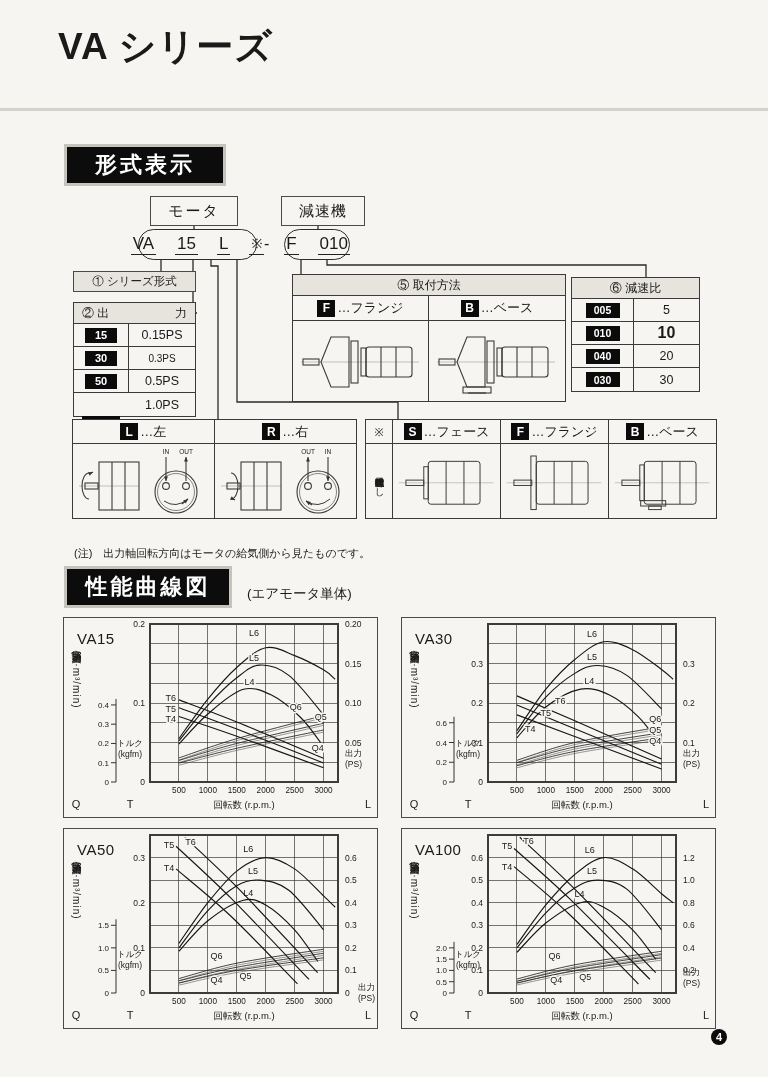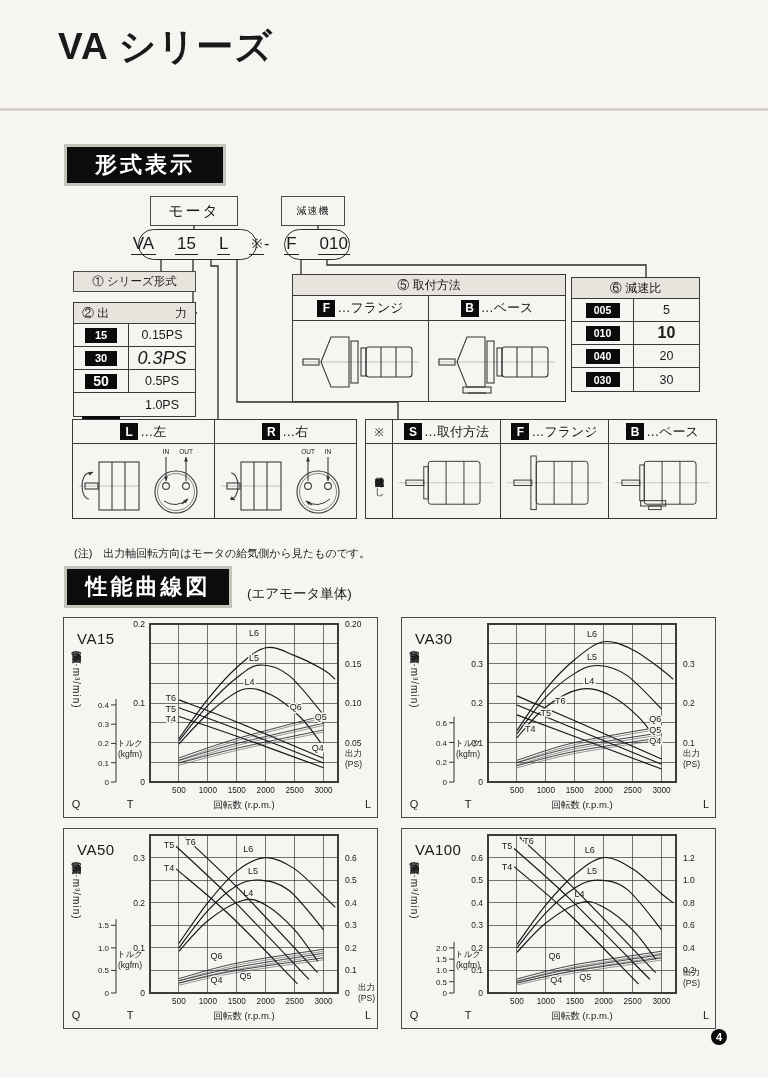--- a/index.html
+++ b/index.html
@@ -48,21 +48,21 @@
       <polyline points="161,259 161,273"></polyline>
       <polyline points="193,259 193,313 197,313"></polyline>
       <polyline points="211,259 211,266 218,266 218,420"></polyline>
       <polyline points="237,259 237,402 398,402 398,420"></polyline>
       <polyline points="301,259 301,275"></polyline>
       <polyline points="327,259 327,265 646,265 646,278"></polyline>
     </g>
   </svg>
 
   <div class="box" style="left:150px;top:196px;width:88px;height:30px;font-size:15px;letter-spacing:2px;">モータ</div>
-  <div class="box" style="left:281px;top:196px;width:64px;height:30px;font-size:10px;letter-spacing:1px;">減速機</div>
+  <div class="box" style="left:281px;top:196px;width:84px;height:30px;font-size:15px;letter-spacing:1px;">減速機</div>
 
   <div class="oval" style="left:138px;top:229px;width:119px;height:31px;">
     <span>VA</span>
       <span>15</span>
       <span>L</span>
       <span style="font-size:13px;">※</span>
   </div>
   <div class="abs" style="left:264px;top:235px;font-size:16px;">-</div>
   <div class="oval" style="left:284px;top:229px;width:66px;height:31px;">
     <span>F</span>
@@ -79,25 +79,25 @@
     <div class="row" style="height:23px;">
       <div class="cell" style="width:55px;">
           <span class="chip" style="width:32px;height:15px;font-size:11px;">15</span>
         </div>
       <div class="cell" style="flex:1;font-size:12.5px;">0.15PS</div>
     </div>
     <div class="row" style="height:23px;">
       <div class="cell" style="width:55px;">
           <span class="chip" style="width:32px;height:15px;font-size:11px;">30</span>
         </div>
-      <div class="cell" style="flex:1;font-size:18px;font-style:italic;">0.3PS</div>
+      <div class="cell" style="flex:1;font-size:10px;">0.3PS</div>
     </div>
     <div class="row" style="height:23px;">
       <div class="cell" style="width:55px;">
-          <span class="chip" style="width:32px;height:15px;font-size:14px;">50</span>
+          <span class="chip" style="width:32px;height:15px;font-size:11px;">50</span>
         </div>
       <div class="cell" style="flex:1;font-size:12.5px;">0.5PS</div>
     </div>
     <div class="row" style="height:23px;">
       <div class="cell" style="width:55px;margin-top:30px;">
           <span class="chip" style="width:38px;height:15px;font-size:11px;">100</span>
         </div>
       <div class="cell" style="flex:1;font-size:12.5px;">1.0PS</div>
     </div>
   </div>
@@ -243,21 +243,21 @@
           </svg>
         </div>
     </div>
   </div>
 
   <div class="tbl" style="left:365px;top:419px;width:352px;">
     <div class="row" style="height:24px;">
       <div class="cell" style="width:27px;font-size:11px;">※</div>
       <div class="cell" style="flex:1;font-size:13px;gap:2px;">
           <span class="chip" style="width:18px;height:17px;font-size:12px;">S</span>
-          <span>…取付方法</span>
+          <span>…フェース</span>
         </div>
       <div class="cell" style="flex:1;font-size:13px;gap:2px;">
           <span class="chip" style="width:18px;height:17px;font-size:12px;">F</span>
           <span>…フランジ</span>
         </div>
       <div class="cell" style="flex:1;font-size:13px;gap:2px;">
           <span class="chip" style="width:18px;height:17px;font-size:12px;">B</span>
           <span>…ベース</span>
         </div>
     </div>

